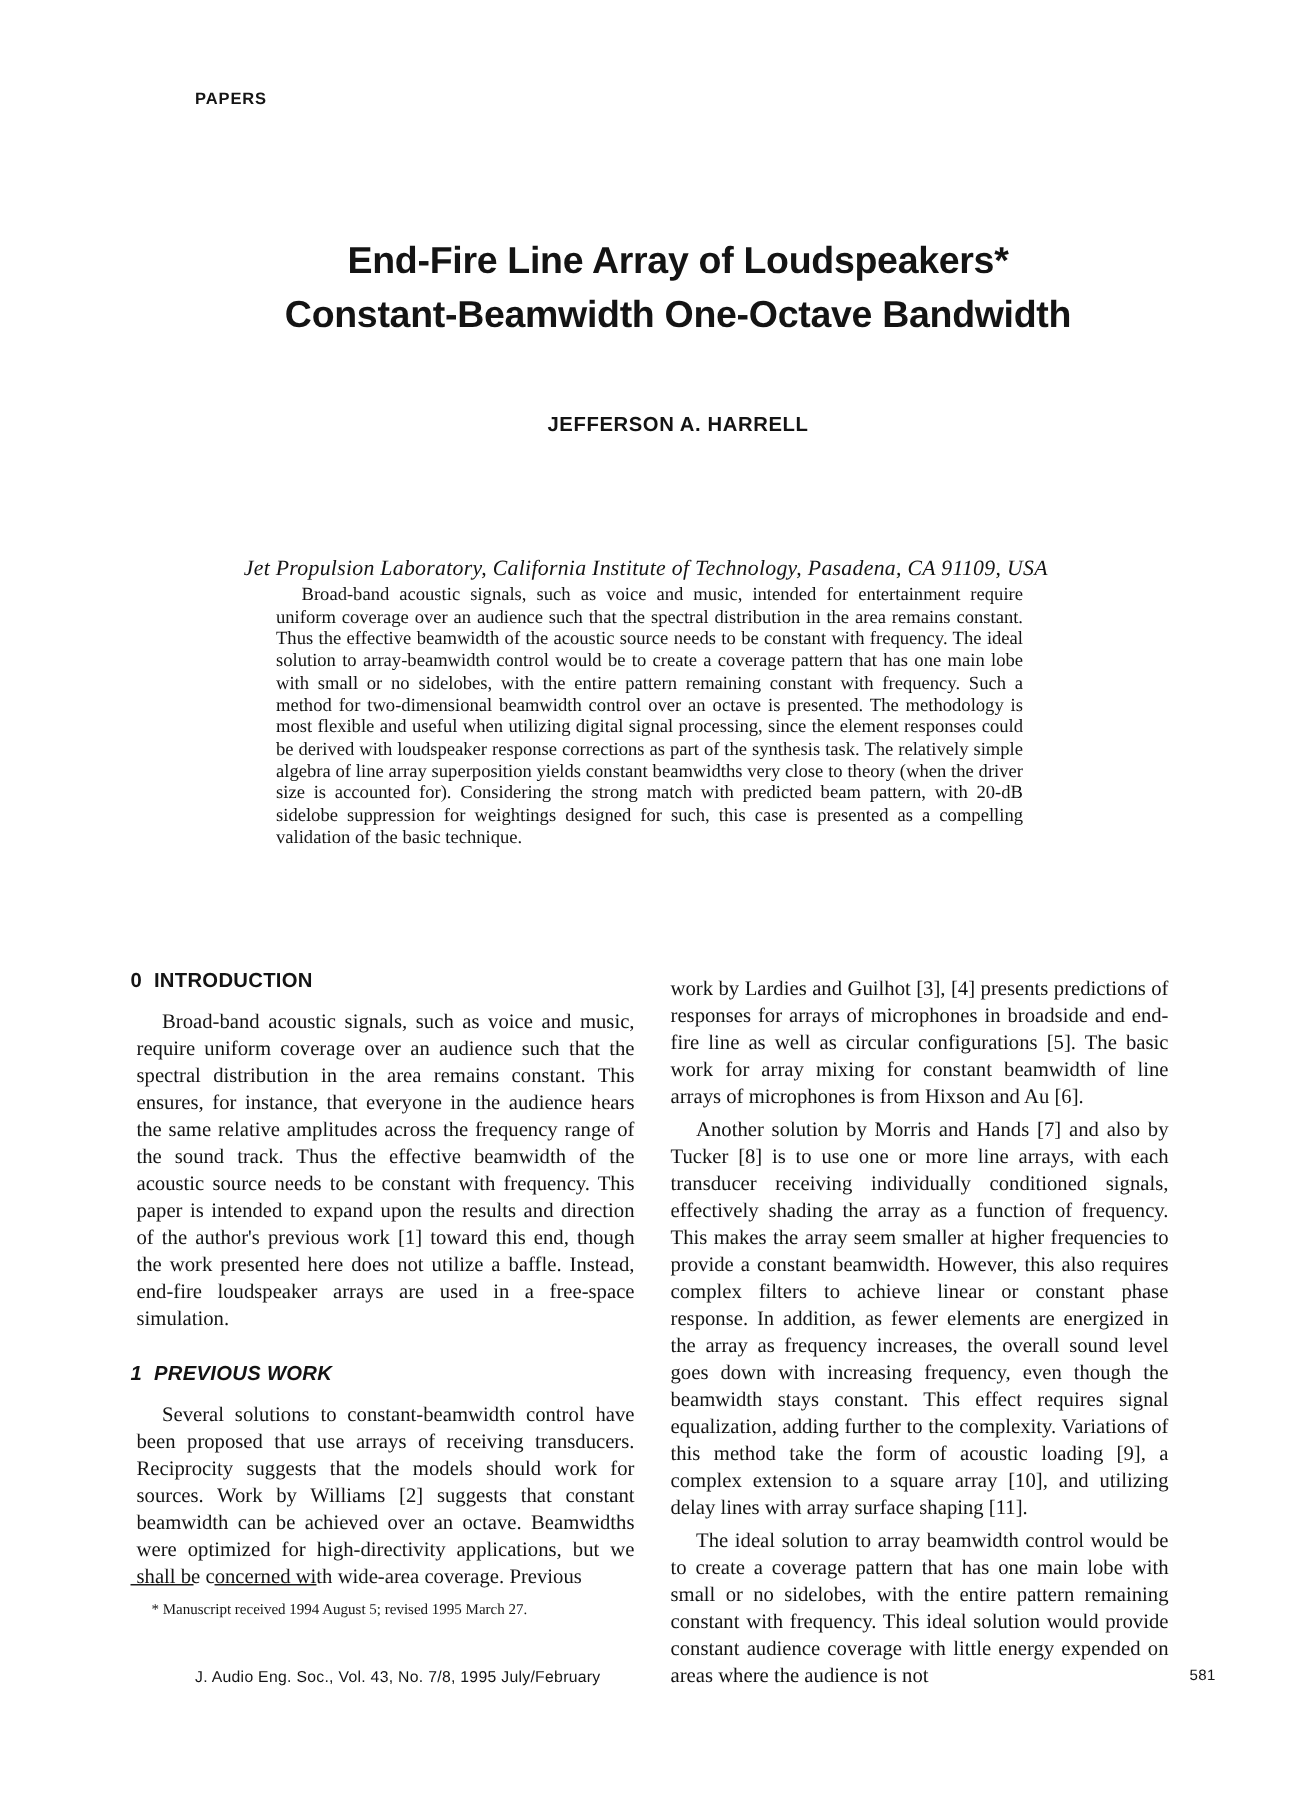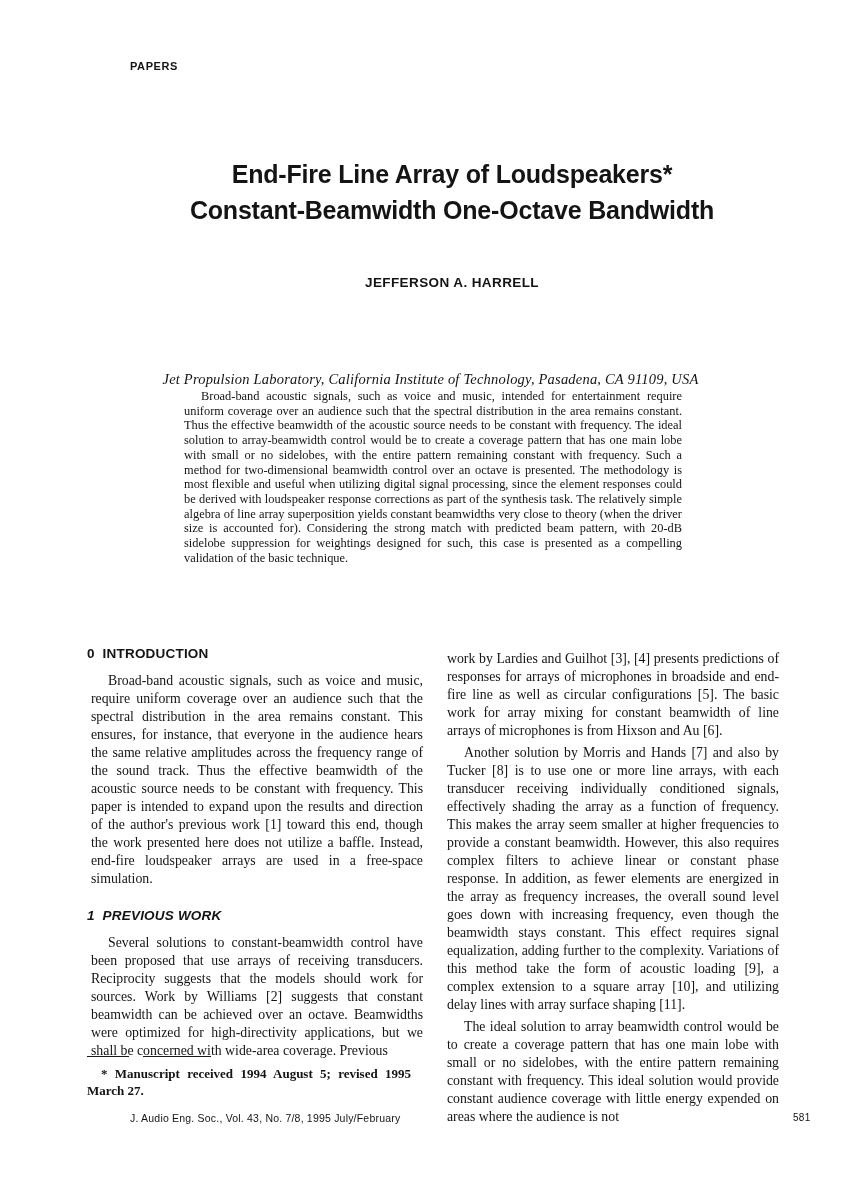--- a/index.html
+++ b/index.html
@@ -111,25 +111,24 @@
   .footnote-rule .seg {
     display: inline-block;
     vertical-align: top;
     border-top: 1.5px solid #1a1a1a;
     height: 0;
   }
   .footnote-rule .seg1 { width: 42px; margin-right: 14px; }
   .footnote-rule .seg2 { width: 68px; }
   .footnote-text {
     margin: 2px 16px 0 0;
-    font-size: 13px;
+    font-size: 10px;
     line-height: 16.5px;
     text-align: justify;
     text-indent: 14px;
-    font-weight: bold;
   }
 
   .footer-journal {
     position: absolute;
     left: 87px;
     top: 1112px;
     font-size: 10.5px;
     letter-spacing: 0.2px;
   }
   .page-number {

